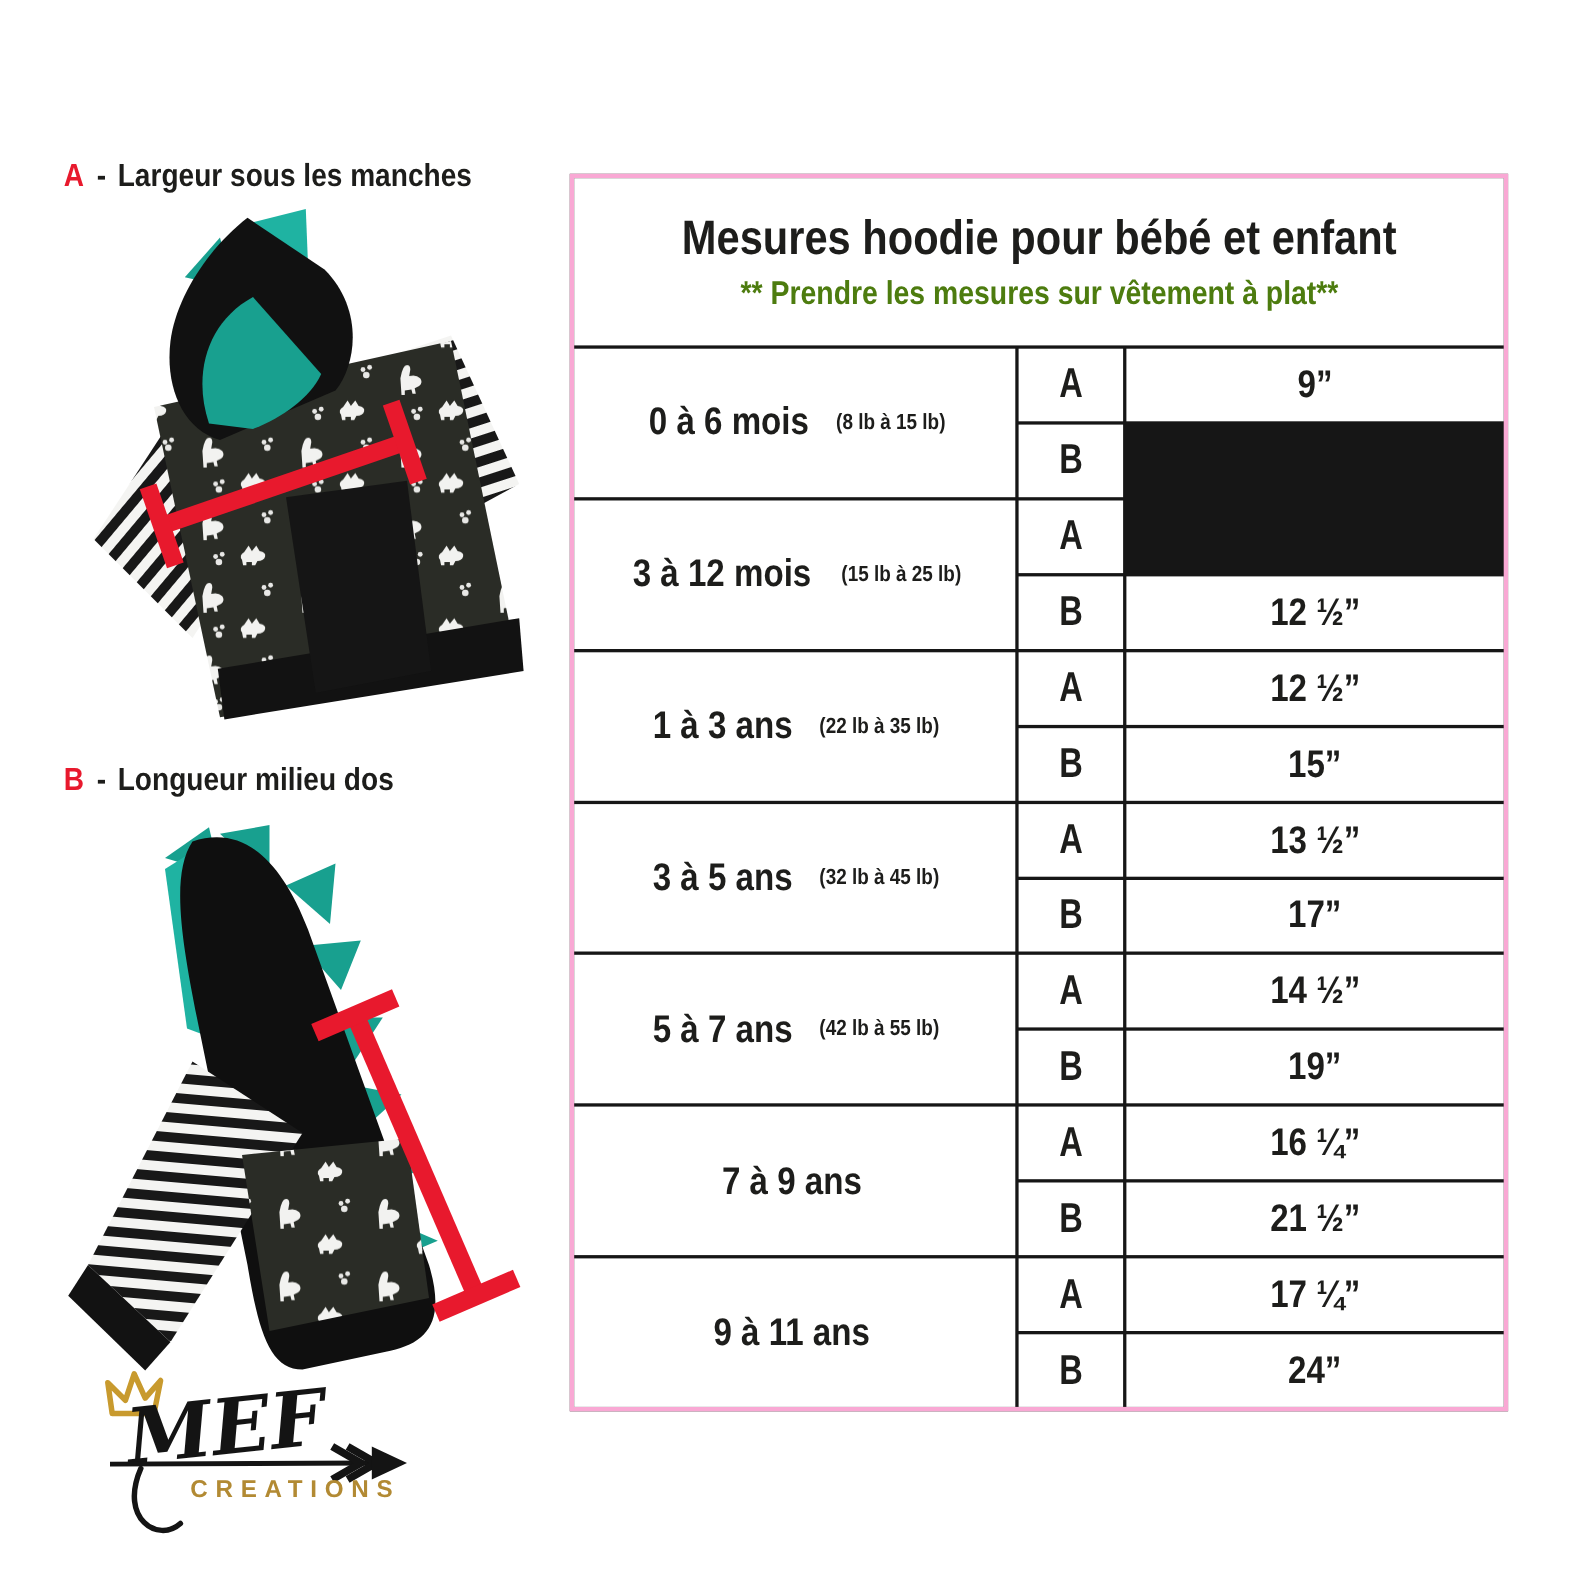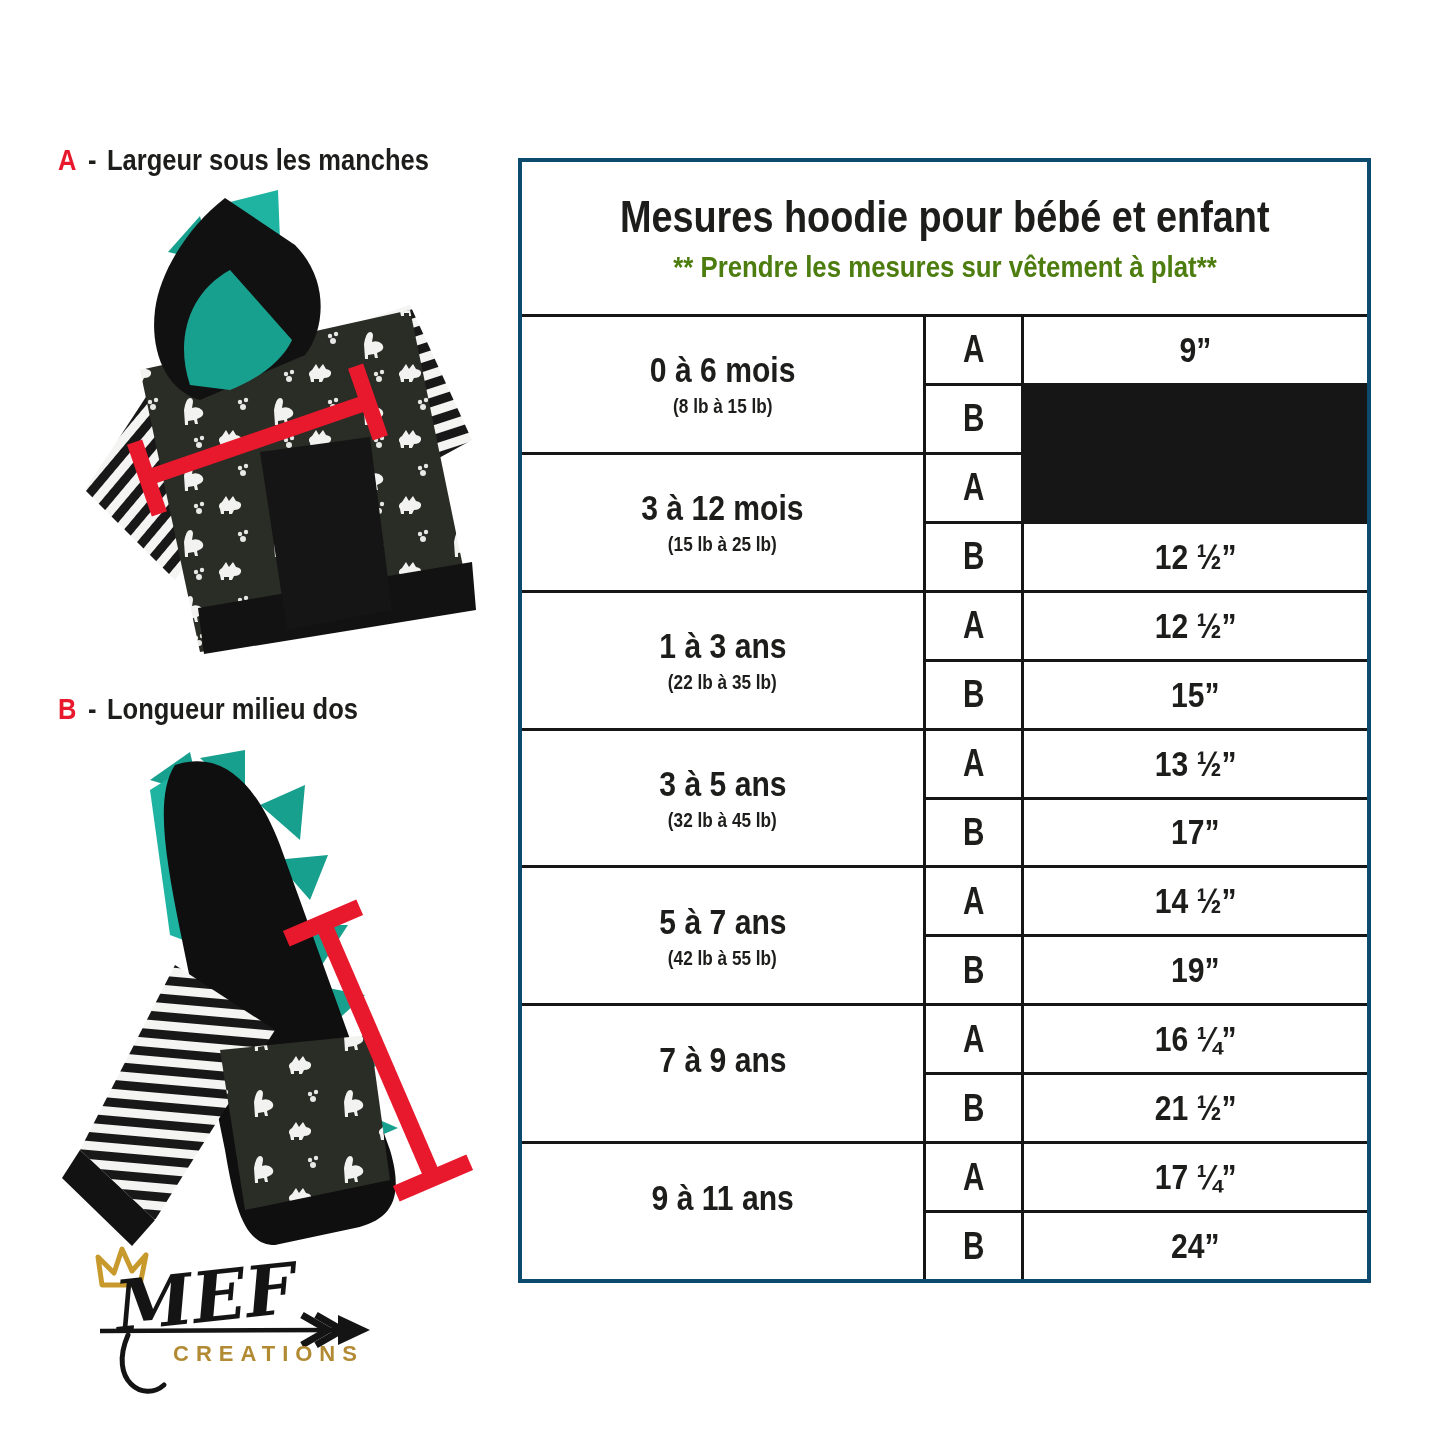--- a/index.html
+++ b/index.html
@@ -19,34 +19,34 @@
 
   
   .illus{position:absolute;}
   #hoodie-front{left:80px;top:190px;}
   #hoodie-back{left:60px;top:750px;}
   #brand-logo{left:88px;top:1243px;}
 
   
   .size-table{
     position:absolute;left:518px;top:158px;width:853px;height:1125px;
-    box-sizing:border-box;border:4px solid #0c4a6e;background:#161616;
+    box-sizing:border-box;border:4px solid #f9a8d4;background:#161616;
     display:flex;flex-direction:column;gap:3px;
   }
   .t-titlecell{background:#fff;height:152px;flex:0 0 152px;display:flex;flex-direction:column;
     align-items:center;justify-content:center;gap:8px;}
   .t-title{font-size:44px;font-weight:bold;color:#1d1d1b;}
   .t-subtitle{font-size:30px;font-weight:bold;color:#4d7c0f;}
   .t-headrow{height:112px;flex:0 0 112px;display:flex;gap:3px;}
   .t-headcell{background:#fff;display:flex;align-items:center;justify-content:center;
     font-size:35px;font-weight:bold;}
   .t-headcell.size{width:401px;flex:0 0 401px;}
   .t-headcell.meas{flex:1;}
   .t-block{flex:1;display:flex;gap:3px;}
-  .t-size{width:401px;flex:0 0 401px;background:#fff;display:flex;flex-direction:column;
+  .t-size{width:401px;flex:0 0 401px;background:#fff;display:flex;flex-direction:row;
     align-items:center;justify-content:center;gap:5px;}
   .size-name{font-size:35px;font-weight:bold;}
   .size-weight{font-size:20px;font-weight:bold;}
   .size-weight:empty{display:none;}
   .t-right{flex:1;display:flex;flex-direction:column;gap:3px;}
   .t-subrow{flex:1;display:flex;gap:3px;}
   .t-letter{width:95px;flex:0 0 95px;background:#fff;display:flex;align-items:center;justify-content:center;
     font-size:38px;font-weight:bold;}
   .t-letter .cx{transform:scaleX(0.78);}
   .t-value{flex:1;background:#fff;display:flex;align-items:center;justify-content:center;

